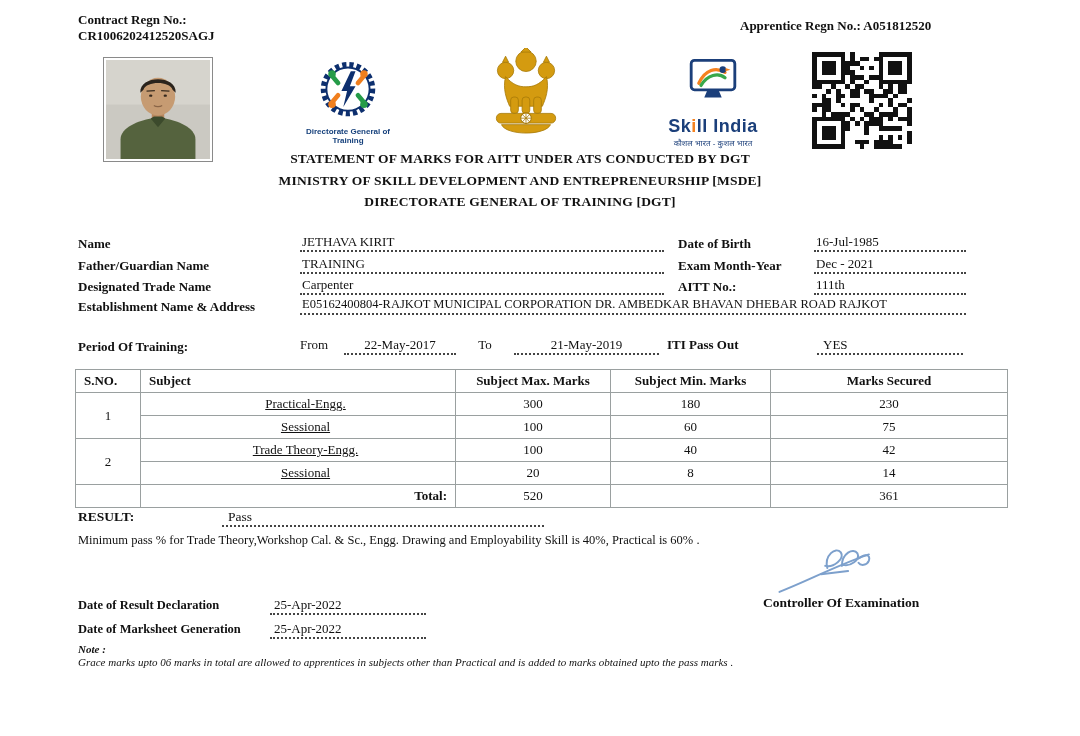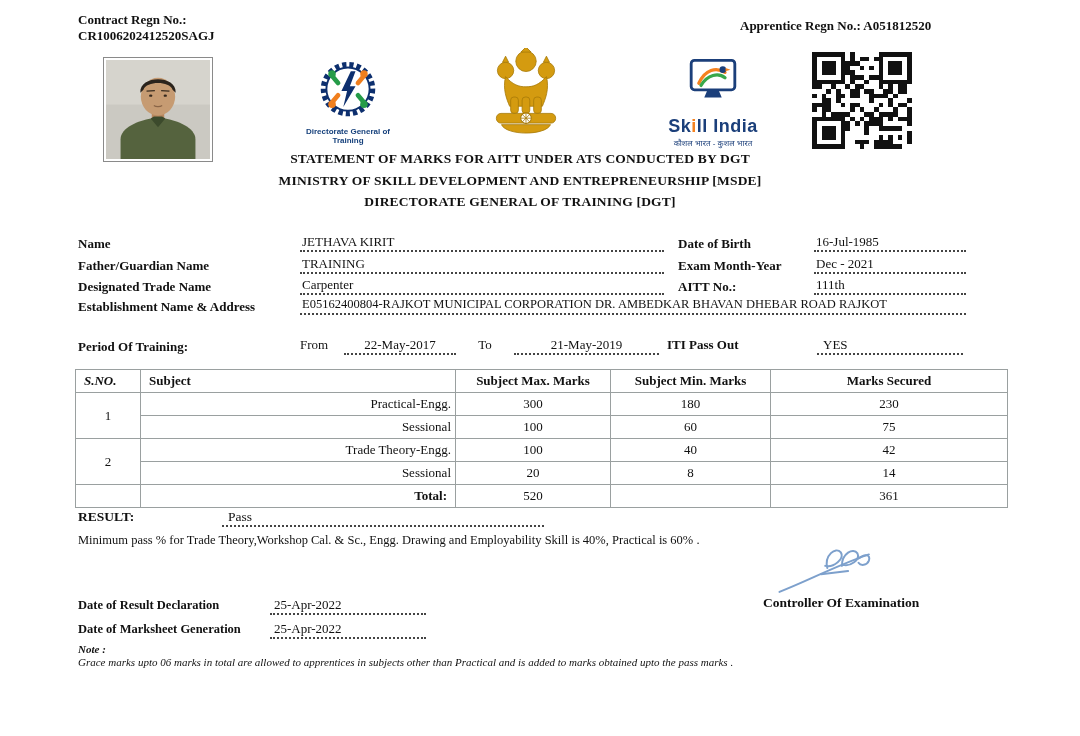--- a/index.html
+++ b/index.html
@@ -49,27 +49,27 @@
   .p-to { display:inline-block; width:58px; text-align:center; }
   .p-toval { display:inline-block; width:145px; text-align:center; }
   .p-iti { display:inline-block; width:120px; font-weight:bold; margin-left:8px; }
   .p-itival { display:inline-block; width:146px; margin-left:30px; padding-left:6px; }
 
   
   .marks { left:75px; top:369px; width:932px; border-collapse:collapse; table-layout:fixed;
            font-size:13px; }
   .marks th, .marks td { border:1px solid #9aa0a0; height:23px; padding:1px 4px; background:#fff; }
   .marks th { font-weight:bold; text-align:center; }
-  .marks .c-sno { width:65px;font-style:italic; }
+  .marks .c-sno { width:65px; }
   .marks .c-sub { width:315px; }
   .marks .c-max { width:155px; }
   .marks .c-min { width:160px; }
   .marks .c-sec { width:237px; }
   .marks th.c-sno, .marks th.c-sub { text-align:left; padding-left:8px; }
-  .marks td.sub { text-align:right; padding-left:19px; }
+  .marks td.sub { text-align:center; padding-left:19px;text-decoration:underline; }
   .marks td.num, .marks td.sno { text-align:center; }
   .marks td.total-lbl { text-align:right; font-weight:bold; padding-right:8px; }
 
   
   .result-row { left:78px; top:509px; font-size:13.5px; }
   .result-row .r-label { display:inline-block; width:144px; font-weight:bold; }
   .result-row .r-val { display:inline-block; width:322px; padding-left:6px; }
   .passnote { left:78px; top:533px; font-size:12.5px; }
 
   

